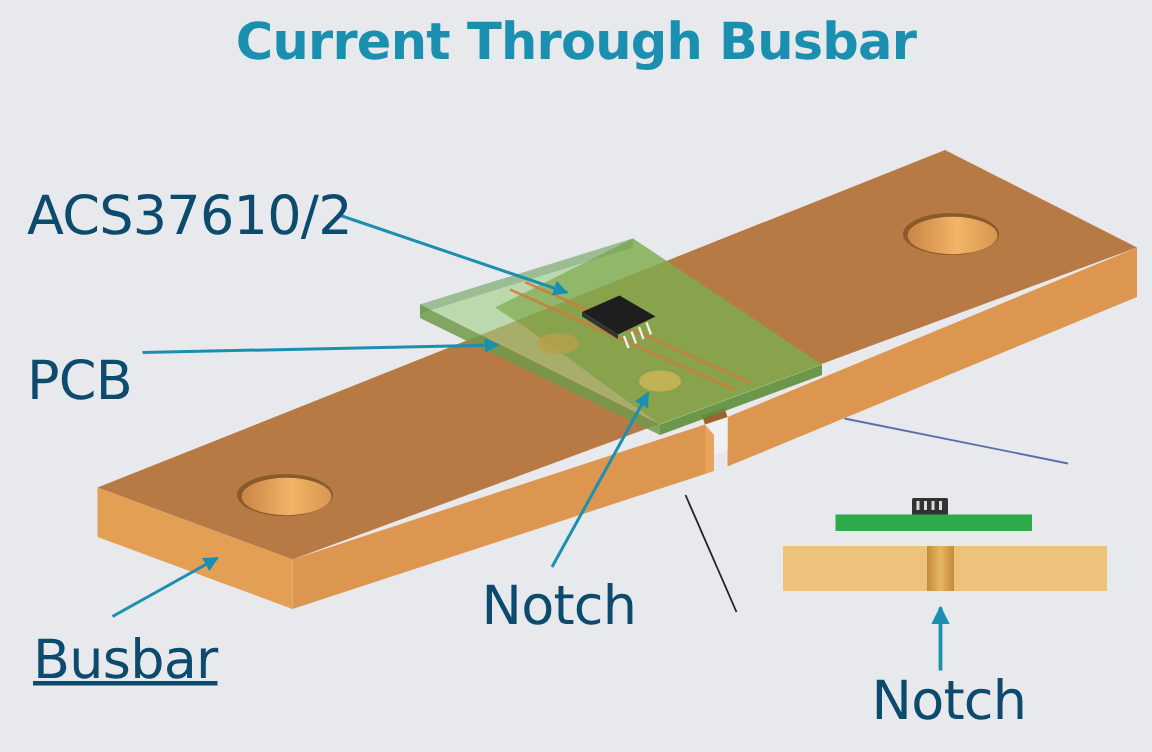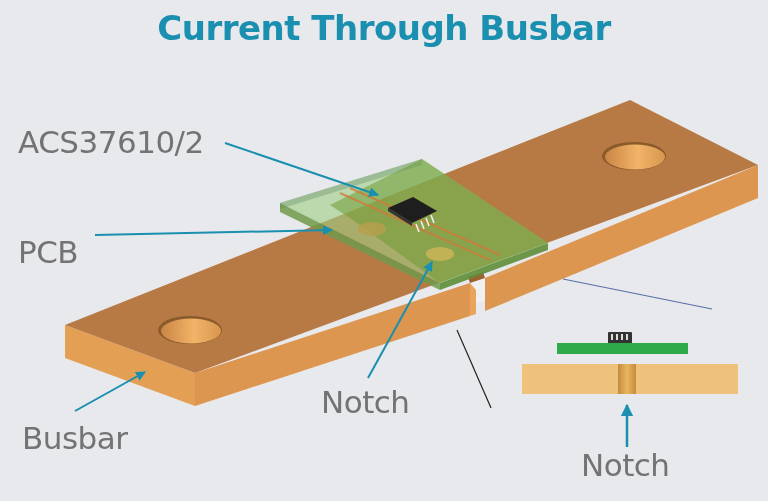--- a/index.html
+++ b/index.html
@@ -1,18 +1,18 @@
 <!DOCTYPE html>
 <html><head>
 <meta charset="utf-8">
 <style>
   html, body { margin:0; padding:0; }
   body { width:768px; height:501px; background:#e8e9ec; position:relative; overflow:hidden; font-family:"DejaVu Sans","Liberation Sans",sans-serif; }
   .title { position:absolute; left:0; top:8px; width:838px; text-align:center; font-family:"DejaVu Sans", sans-serif; font-weight:bold; font-size:34px; color:#1a8fb0; letter-spacing:-0.5px; }
-  .label { position:absolute; font-family:"DejaVu Sans", sans-serif; color:#737373; font-size:31px; font-weight:normal; letter-spacing:-0.5px; }
+  .label { position:absolute; font-family:"DejaVu Sans", sans-serif; color:#0c4a6e; font-size:36px; font-weight:normal; letter-spacing:-0.5px; }
   svg.art { position:absolute; left:0; top:0; }
 </style>
 </head>
 <body>
 
 <div class="title" style="left:-35px;">Current Through Busbar</div>
 
 <svg class="art" width="768" height="501" viewBox="0 0 768 501">
   <defs>
     <linearGradient id="holeGrad" x1="0" x2="1" y1="0" y2="0">
@@ -95,15 +95,15 @@
         <rect x="626" y="334" width="2" height="6"></rect>
       </g>
     <rect x="557" y="343" width="131" height="11" fill="#2faa4a"></rect>
     <rect x="522" y="364" width="216" height="30" fill="#eec27a"></rect>
     <rect x="618" y="364" width="18" height="30" fill="url(#slotGrad)"></rect>
   </g>
 </svg>
 
 <div class="label" style="left:18px; top:124px;">ACS37610/2</div>
 <div class="label" style="left:18px; top:234px;">PCB</div>
-<div class="label" style="left:22px; top:420px;">Busbar</div>
+<div class="label" style="left:22px; top:420px;text-decoration:underline;">Busbar</div>
 <div class="label" style="left:321px; top:384px;">Notch</div>
 <div class="label" style="left:581px; top:447px;">Notch</div>
 
 </body></html>

